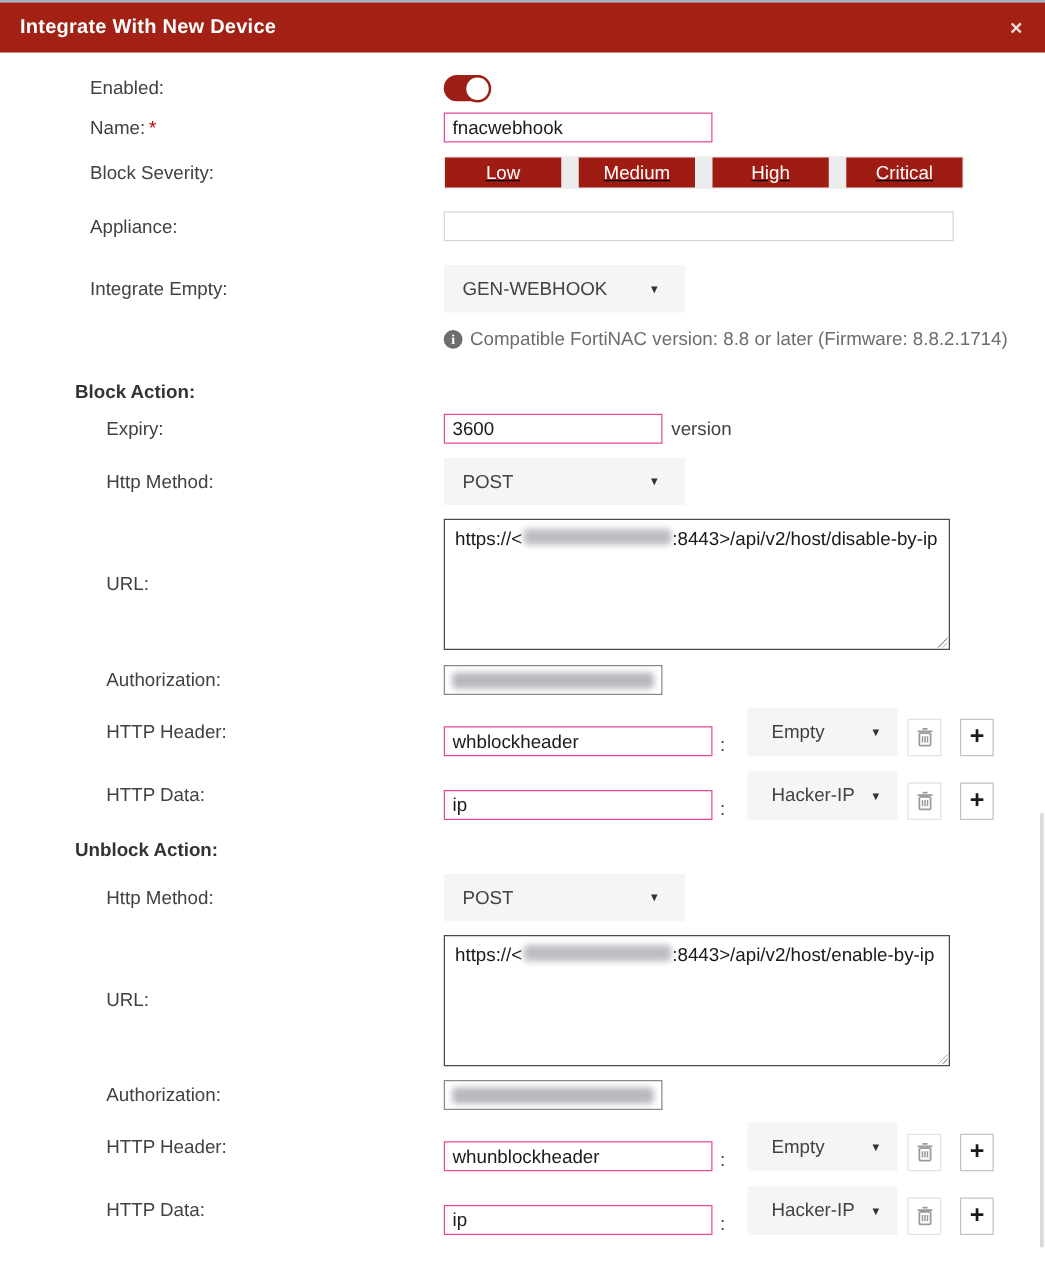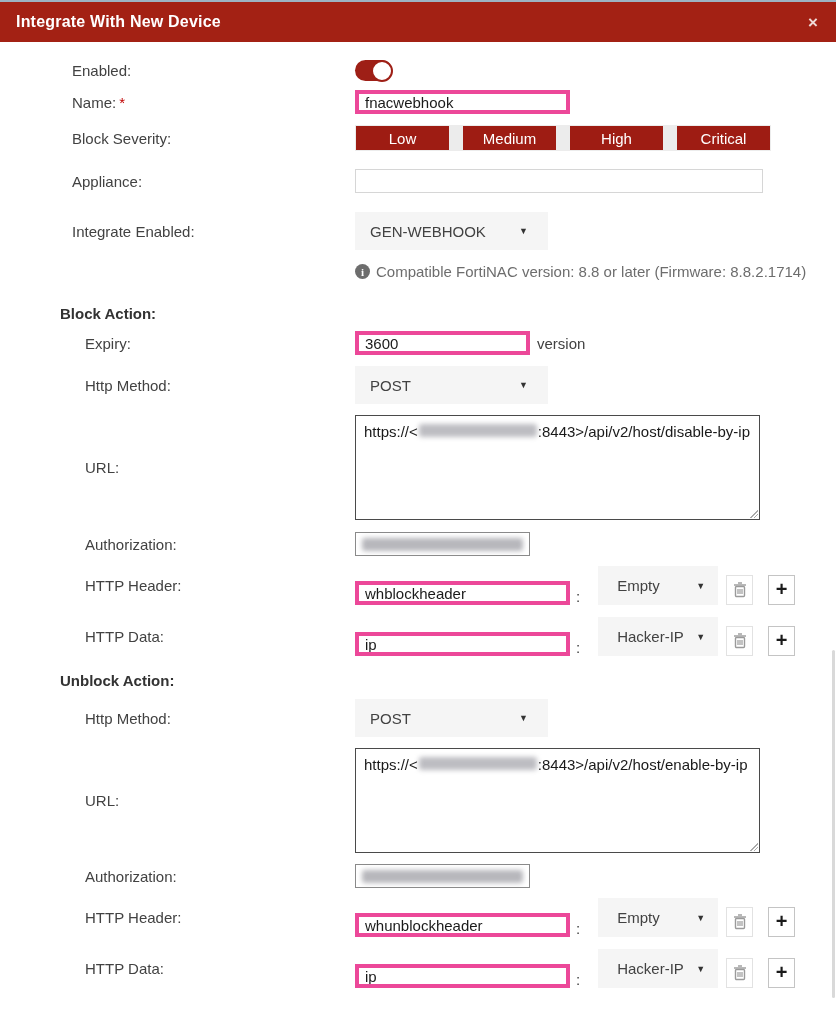--- a/index.html
+++ b/index.html
@@ -22,26 +22,26 @@
   .lbl.indent { padding-left:85px; }
   .lbl.section { padding-left:60px; font-weight:bold; color:#333; }
   .lbl.top-align { align-self:center; }
   .req { color:#c00000; margin-left:3px; }
 
   
   .toggle { width:37px; height:21px; border-radius:11px; background:#9e1f16; position:relative; cursor:pointer; }
   .toggle .knob { position:absolute; right:-1px; top:-0.5px; width:22px; height:22px;
                   background:#fff; border:2px solid #9e1f16; border-radius:50%; }
 
-  input.txt { height:24px; border:4px solid #ec4899; background:#fff; font-size:15px;
+  input.txt { height:24px; border:1px solid #ec4899; background:#fff; font-size:15px;
               color:#1a1a1a; padding:0 6px; font-family:"Liberation Sans", sans-serif; outline:none; }
   .w215 { width:215px; } .w175 { width:175px; }
   input.txt.lightborder { border:1px solid #d6d6d6; width:408px; }
 
-  .severity { display:flex; width:416px; height:26px; background:#ececec; padding:1px; gap:14px; }
+  .severity { display:flex; width:416px; height:26px; background:#ececec; padding:1px; gap:14px;text-decoration:underline; }
   .severity .sev-btn { flex:1; background:#9e1c13; color:#fff; font-size:15px; border:none;
                        display:flex; align-items:center; justify-content:center; cursor:pointer;
                        font-family:"Liberation Sans", sans-serif; }
 
   .dropdown { position:relative; height:38px; background:#f5f5f5; display:flex; align-items:center;
               cursor:pointer; }
   .dropdown.method { width:193px; padding-left:15px; }
   .dropdown.kv { width:120px; padding-left:19px; height:39px; }
   .dropdown .dd-text { font-size:15px; color:#424242; }
   .dropdown .caret { position:absolute; right:20px; top:50%; transform:translateY(-50%);
@@ -120,21 +120,21 @@
         <button class="sev-btn">Critical</button>
       </div>
     </div>
 
     <div class="row mb19">
       <div class="lbl">Appliance:</div>
       <input class="txt lightborder" type="text" value="" style="">
     </div>
 
     <div class="row mb13">
-      <div class="lbl">Integrate Enabled:</div>
+      <div class="lbl">Integrate Empty:</div>
       <div class="dropdown method">
         <span class="dd-text">GEN-WEBHOOK</span>
         <span class="caret">▼</span>
       </div>
     </div>
 
     <div class="row mb25">
       <div class="lbl"></div>
       <div class="info-line">
         <span class="info-icon">i</span>

